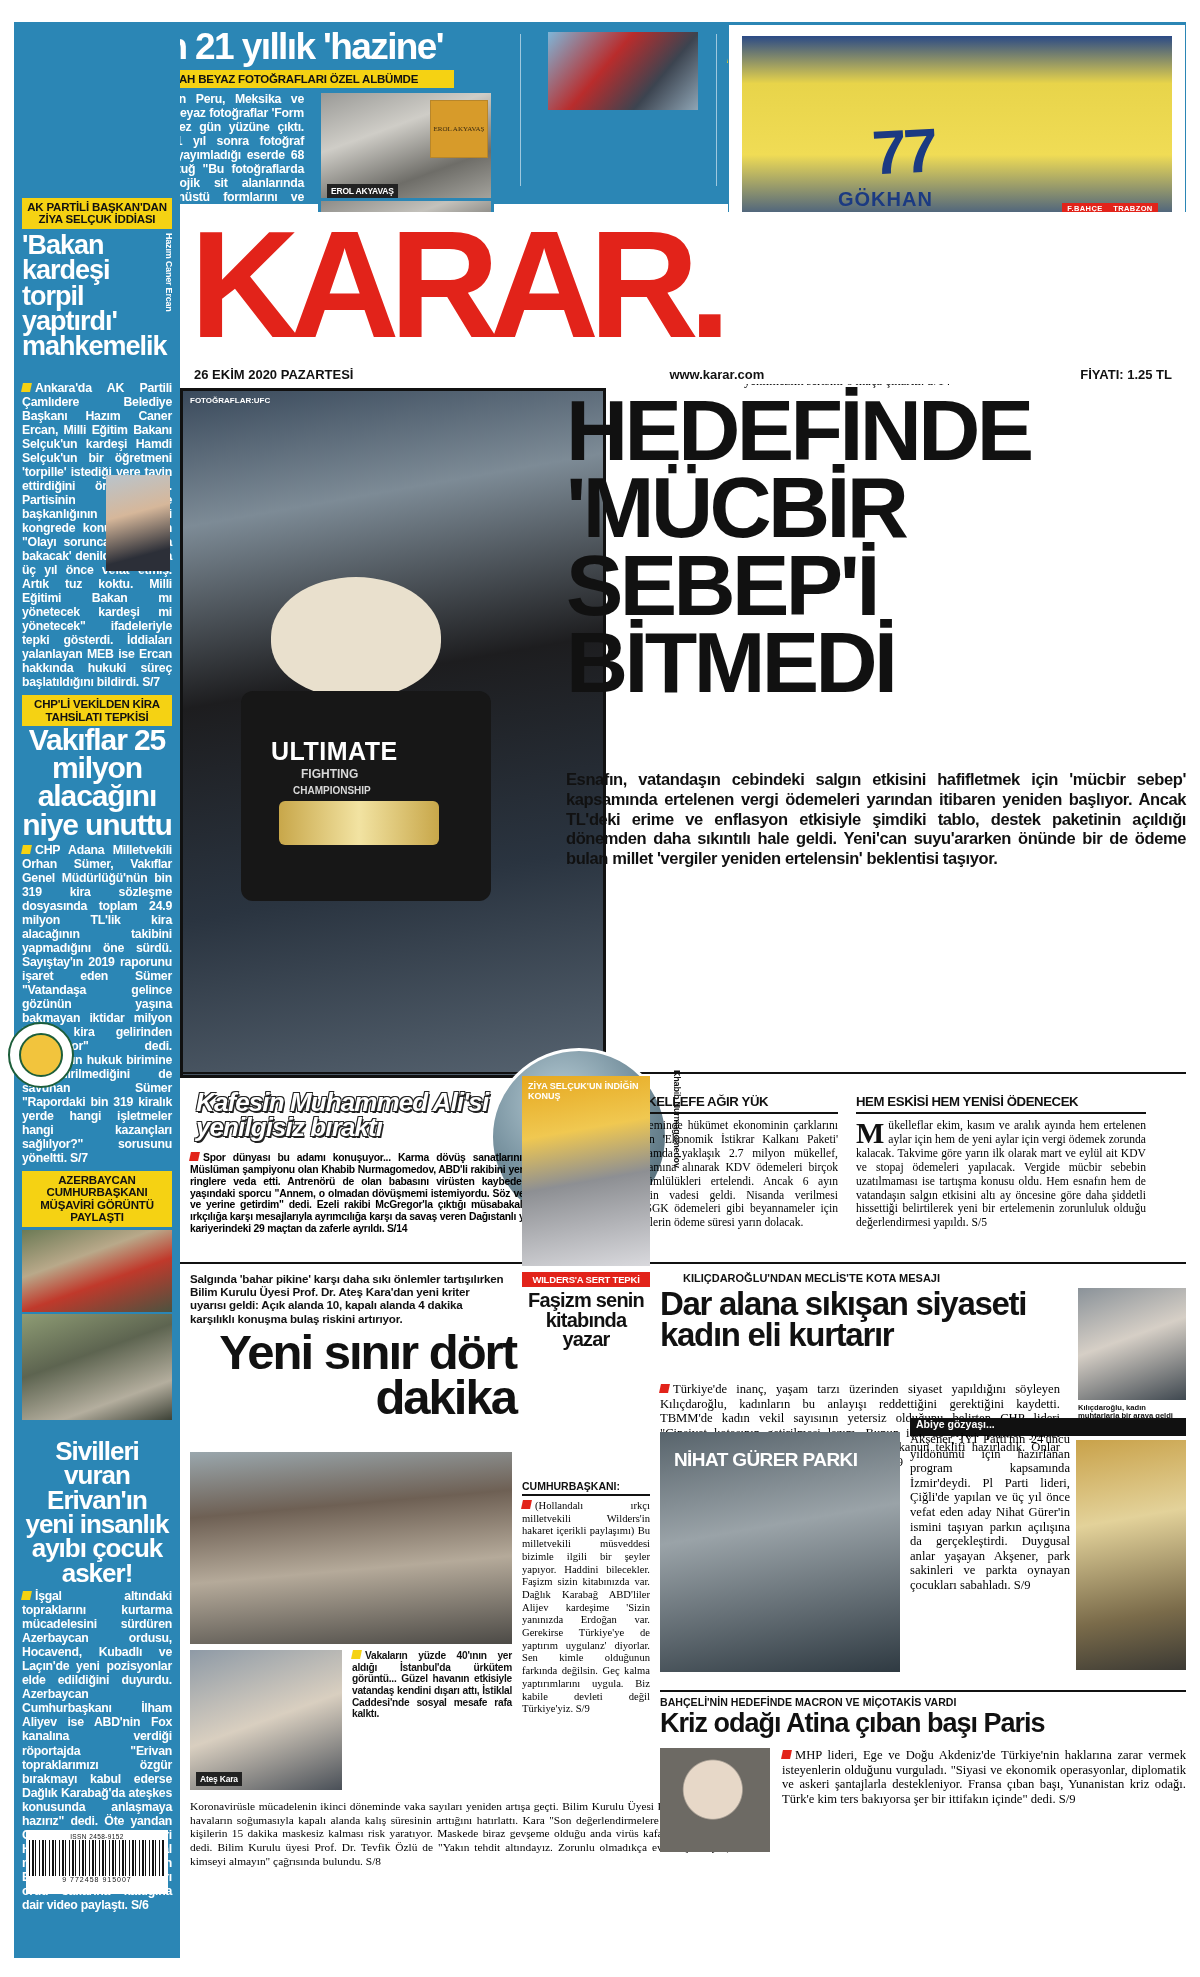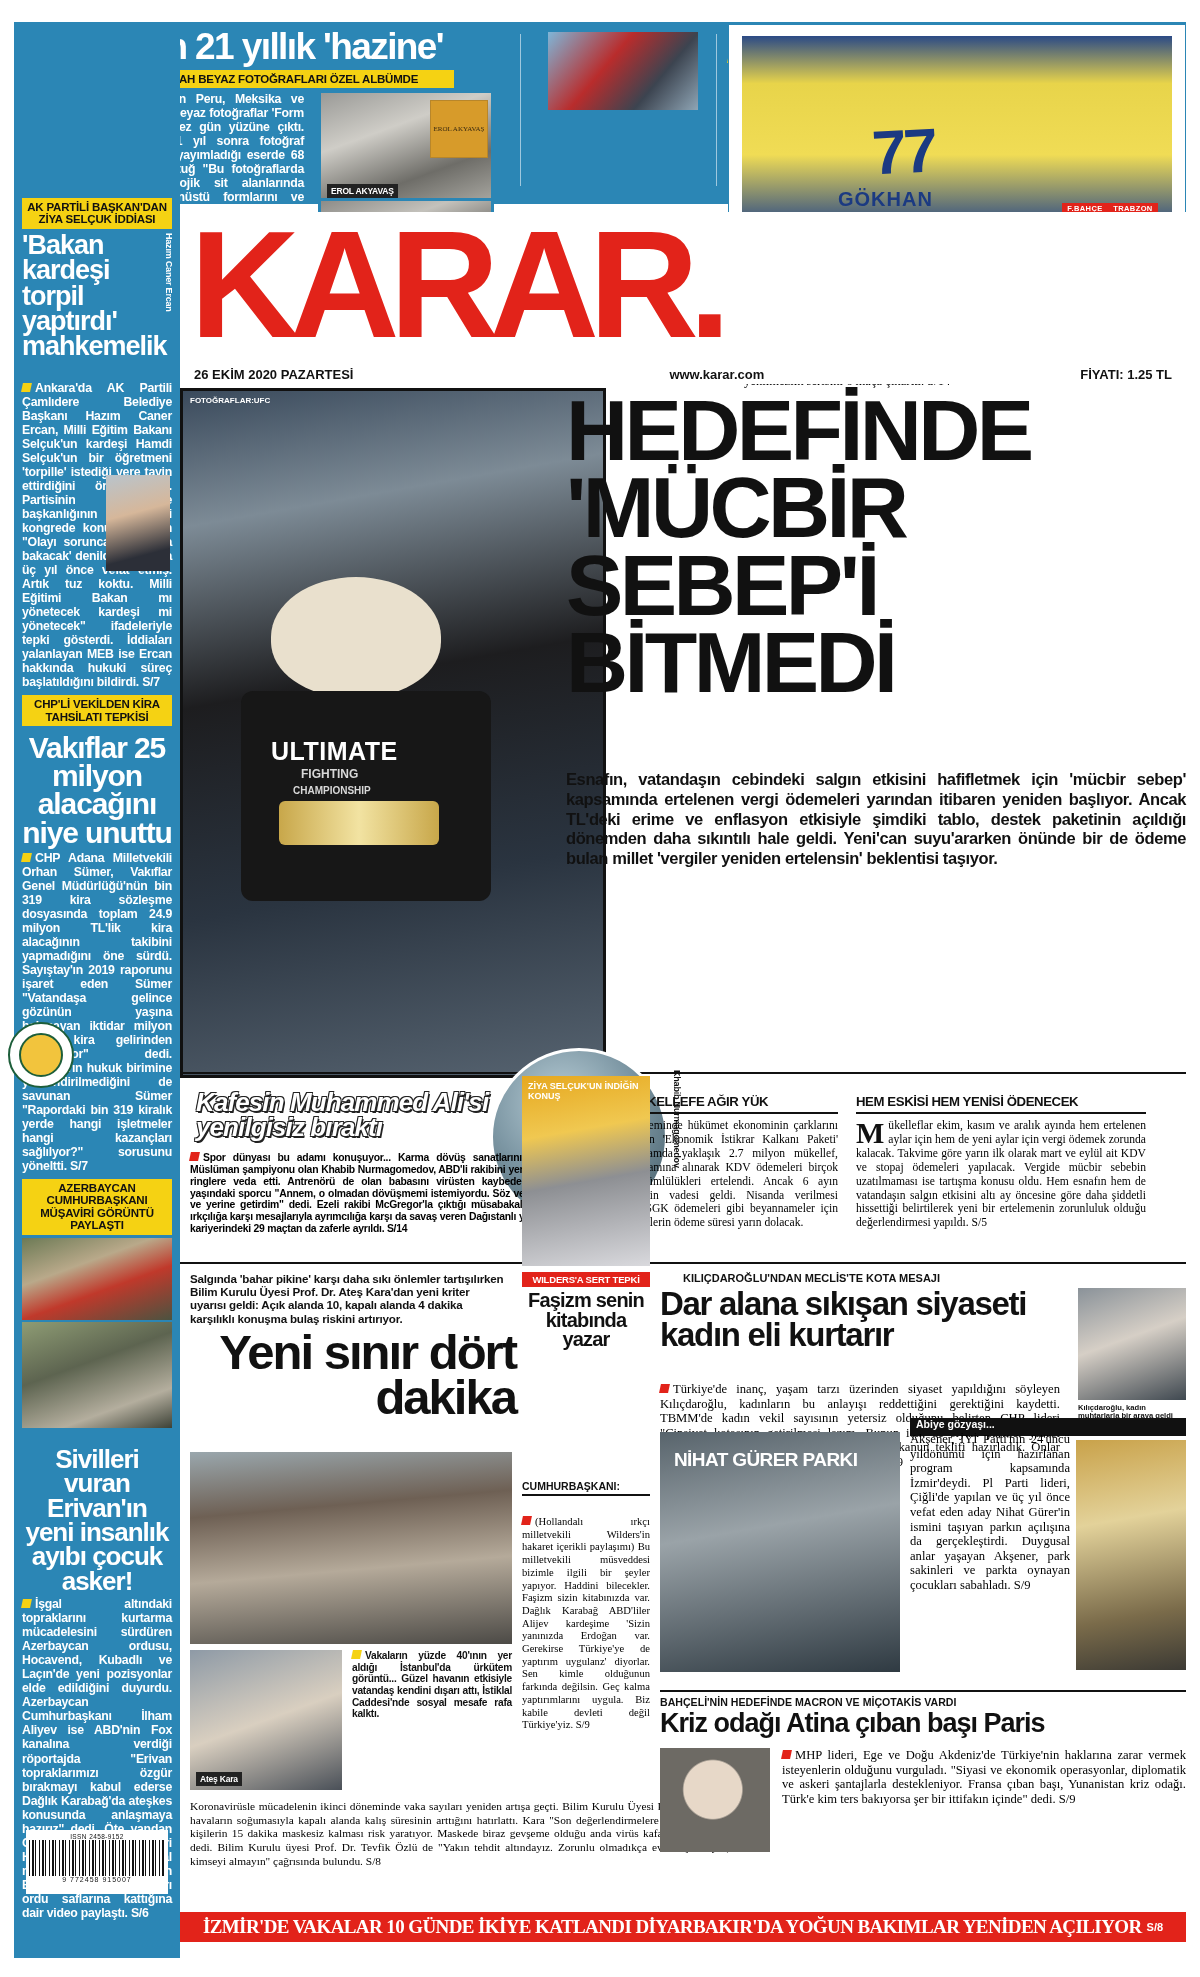--- a/index.html
+++ b/index.html
@@ -283,21 +283,21 @@
   #atina-rule { left:660px; top:1690px; width:526px; height:2px; background:#111; }
   #atina-kick { left:660px; top:1696px; width:526px; font-size:10.6px; font-weight:bold; color:#111; }
   #atina-head { left:660px; top:1710px; width:526px; font-size:27px; font-weight:bold; letter-spacing:-1px; color:#111; line-height:1; }
   #atina-photo { left:660px; top:1748px; width:110px; height:104px;
      background: radial-gradient(circle at 48% 40%, #e7d8c8 0 34%, #6d6a64 36% 100%); }
   #atina-body { left:782px; top:1748px; width:404px; }
 
   
   #cumh-col { left:522px; top:1480px; width:128px; }
   #cumh-head { font-size:10.5px; font-weight:bold; color:#111; border-bottom:2px solid #111; padding-bottom:2px; }
-  #cumh-body { font-family:"Liberation Serif",serif; font-size:10.6px; line-height:1.2; text-align:justify; margin-top:20px; }
+  #cumh-body { font-family:"Liberation Serif",serif; font-size:10.6px; line-height:1.2; text-align:justify; margin-top:4px; }
 
   
   #bottom-bar {
     left:180px; top:1912px; width:1006px; height:30px; background:#e2231a;
     display:flex; align-items:center; justify-content:center;
   }
   #bottom-bar .t {
     color:#fff; font-weight:bold; font-size:19px; letter-spacing:-0.6px;
     font-family:"Liberation Serif", serif;
   }
@@ -385,21 +385,21 @@
 ZİYA SELÇUK İDDİASI</div>
     <div style="position:relative; height:112px;">
       <div class="hl wh" style="position:absolute; left:0; top:4px; width:100px; font-size:27px; letter-spacing:-1px;">'Bakan kardeşi torpil yaptırdı' mahkemelik</div>
       <div id="hazim-photo"></div>
       <div class="hazim-cap" style="right:-2px; top:4px;">Hazım Caner Ercan</div>
     </div>
     <div class="body-txt bullet-y" style="margin-top:40px;">Ankara'da AK Partili Çamlıdere Belediye Başkanı Hazım Caner Ercan, Milli Eğitim Bakanı Selçuk'un kardeşi Hamdi Selçuk'un bir öğretmeni 'torpille' istediği yere tayin ettirdiğini öne sürdü. Partisinin ilçe başkanlığının düzenlediği kongrede konuşan Ercan "Olayı sorunca 'Babasına bakacak' denildi ama baba üç yıl önce vefat etmiş. Artık tuz koktu. Milli Eğitimi Bakan mı yönetecek kardeşi mi yönetecek" ifadeleriyle tepki gösterdi. İddiaları yalanlayan MEB ise Ercan hakkında hukuki süreç başlatıldığını bildirdi. S/7</div>
 
     <div class="yellow-label" style="margin-top:6px; white-space:pre-line;">CHP'Lİ VEKİLDEN KİRA
 TAHSİLATI TEPKİSİ</div>
-    <div class="hl wh" style="margin-top:8px; font-size:30px; letter-spacing:-1.1px; text-align:center;">Vakıflar 25 milyon alacağını niye unuttu</div>
+    <div class="hl wh" style="margin-top:0; font-size:30px; letter-spacing:-1.1px; text-align:center;">Vakıflar 25 milyon alacağını niye unuttu</div>
     <div class="body-txt bullet-y" style="margin-top:4px;">CHP Adana Milletvekili Orhan Sümer, Vakıflar Genel Müdürlüğü'nün bin 319 kira sözleşme dosyasında toplam 24.9 milyon TL'lik kira alacağının takibini yapmadığını öne sürdü. Sayıştay'ın 2019 raporunu işaret eden Sümer "Vatandaşa gelince gözünün yaşına bakmayan iktidar milyon liralık kira gelirinden vazgeçiyor" dedi. Dosyaların hukuk birimine yönlendirilmediğini de savunan Sümer "Rapordaki bin 319 kiralık yerde hangi işletmeler hangi kazançları sağlılyor?" sorusunu yöneltti. S/7</div>
 
     <div class="yellow-label" style="margin-top:6px; white-space:pre-line;">AZERBAYCAN CUMHURBAŞKANI
 MÜŞAVİRİ GÖRÜNTÜ PAYLAŞTI</div>
     <div class="lphoto" id="az-photo" style="margin-top:3px;"></div>
     <div class="lphoto" id="az-photo2" style="margin-top:2px;"></div>
     <div class="hl wh" style="margin-top:19px; font-size:26px; letter-spacing:-1px; text-align:center;">Sivilleri vuran Erivan'ın yeni insanlık ayıbı çocuk asker!</div>
     <div class="body-txt bullet-y" style="margin-top:4px;">İşgal altındaki topraklarını kurtarma mücadelesini sürdüren Azerbaycan ordusu, Hocavend, Kubadlı ve Laçın'de yeni pozisyonlar elde edildiğini duyurdu. Azerbaycan Cumhurbaşkanı İlham Aliyev ise ABD'nin Fox kanalına verdiği röportajda "Erivan topraklarımızı özgür bırakmayı kabul ederse Dağlık Karabağ'da ateşkes konusunda anlaşmaya hazırız" dedi. Öte yandan Cumhurbaşkanı Müşaviri Hikmet Hajiyev sosyal medya hesabından Ermenistan'ın çocukları ordu saflarına kattığına dair video paylaştı. S/6</div>
   </div>
 
@@ -499,18 +499,14 @@
   </div>
   <div class="abs" id="abiye-photo"></div>
   <div class="abs serif-txt" id="nihat-body">Akşener, İYİ Parti'nin 24'üncü yıldönümü için hazırlanan program kapsamında İzmir'deydi. Pl Parti lideri, Çiğli'de yapılan ve üç yıl önce vefat eden aday Nihat Gürer'in ismini taşıyan parkın açılışına da gerçekleştirdi. Duygusal anlar yaşayan Akşener, park sakinleri ve parkta oynayan çocukları sabahladı. S/9</div>
 
   <div class="abs" id="atina-rule"></div>
   <div class="abs" id="atina-kick">BAHÇELİ'NİN HEDEFİNDE MACRON VE MİÇOTAKİS VARDI</div>
   <div class="abs" id="atina-head">Kriz odağı Atina çıban başı Paris</div>
   <div class="abs" id="atina-photo"></div>
   <div class="abs serif-txt bullet-r" id="atina-body">MHP lideri, Ege ve Doğu Akdeniz'de Türkiye'nin haklarına zarar vermek isteyenlerin olduğunu vurguladı. "Siyasi ve ekonomik operasyonlar, diplomatik ve askeri şantajlarla destekleniyor. Fransa çıban başı, Yunanistan kriz odağı. Türk'e kim ters bakıyorsa şer bir ittifakın içinde" dedi. S/9</div>
 
-  <div class="abs" id="bottom-bar">
-    <span class="t">İZMİR'DE VAKALAR 10 GÜNDE İKİYE KATLANDI DİYARBAKIR'DA YOĞUN BAKIMLAR YENİDEN AÇILIYOR</span>
-    <span class="p">S/8</span>
-  </div>
 
 </div>
 
 </body></html>

